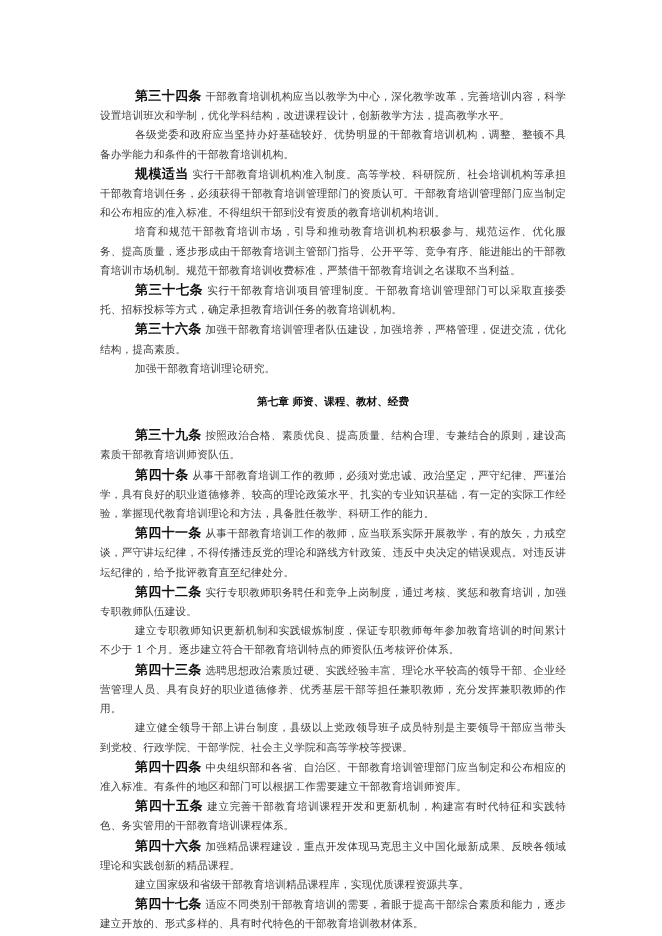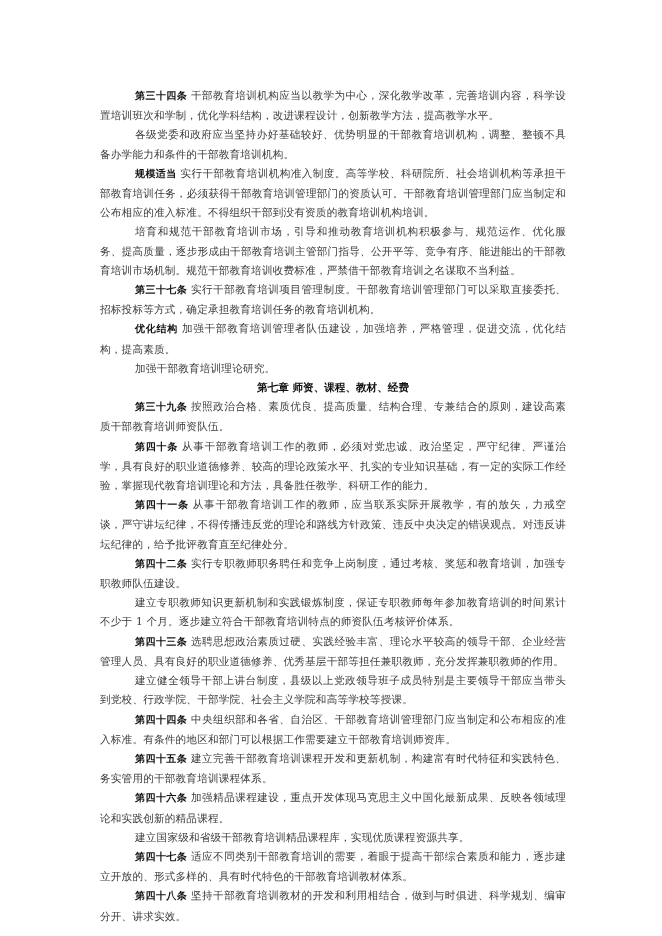--- a/index.html
+++ b/index.html
@@ -1,34 +1,34 @@
 <!DOCTYPE html>
 <html><head>
 <meta charset="utf-8">
 <style>
   html, body { margin: 0; padding: 0; background: #ffffff; }
   body { width: 662px; height: 936px; position: relative; overflow: hidden;
          font-family: "DejaVu Serif", "Liberation Serif", serif; color: #333; }
   .page { position: absolute; left: 100px; top: 86px; width: 466px; }
   .p { font-size: 10.6px; line-height: 19.2px; text-indent: 35px; margin: 0;
        text-align: justify; letter-spacing: 0.2px; color: #3a3a3a; }
-  .art { font-weight: bold; color: #111; font-family: Liberation Mono, monospace; font-size: 10px; }
+  .art { font-weight: bold; color: #111; font-family: Liberation Sans, sans-serif; font-size: 13px; }
   .chapter { font-size: 10.6px; line-height: 19.2px; text-align: center; font-weight: bold;
-             color: #111; margin: 0; font-family: "DejaVu Sans", "Liberation Sans", sans-serif; }
+             color: #111; margin: 14px; font-family: "DejaVu Sans", "Liberation Sans", sans-serif; }
 </style>
 </head>
 <body>
 
 <div class="page">
   <p class="p"><span class="art">第三十四条</span><span> 干部教育培训机构应当以教学为中心，深化教学改革，完善培训内容，科学设置培训班次和学制，优化学科结构，改进课程设计，创新教学方法，提高教学水平。</span></p>
   <p class="p"><span>各级党委和政府应当坚持办好基础较好、优势明显的干部教育培训机构，调整、整顿不具备办学能力和条件的干部教育培训机构。</span></p>
   <p class="p"><span class="art">规模适当</span><span> 实行干部教育培训机构准入制度。高等学校、科研院所、社会培训机构等承担干部教育培训任务，必须获得干部教育培训管理部门的资质认可。干部教育培训管理部门应当制定和公布相应的准入标准。不得组织干部到没有资质的教育培训机构培训。</span></p>
   <p class="p"><span>培育和规范干部教育培训市场，引导和推动教育培训机构积极参与、规范运作、优化服务、提高质量，逐步形成由干部教育培训主管部门指导、公开平等、竞争有序、能进能出的干部教育培训市场机制。规范干部教育培训收费标准，严禁借干部教育培训之名谋取不当利益。</span></p>
   <p class="p"><span class="art">第三十七条</span><span> 实行干部教育培训项目管理制度。干部教育培训管理部门可以采取直接委托、招标投标等方式，确定承担教育培训任务的教育培训机构。</span></p>
-  <p class="p"><span class="art">优化结构</span><span> 加强干部教育培训管理者队伍建设，加强培养，严格管理，促进交流，优化结构，提高素质。</span></p>
+  <p class="p"><span class="art">第三十六条</span><span> 加强干部教育培训管理者队伍建设，加强培养，严格管理，促进交流，优化结构，提高素质。</span></p>
   <p class="p"><span>加强干部教育培训理论研究。</span></p>
 
   <p class="chapter">第七章 师资、课程、教材、经费</p>
 
   <p class="p"><span class="art">第三十九条</span><span> 按照政治合格、素质优良、提高质量、结构合理、专兼结合的原则，建设高素质干部教育培训师资队伍。</span></p>
   <p class="p"><span class="art">第四十条</span><span> 从事干部教育培训工作的教师，必须对党忠诚、政治坚定，严守纪律、严谨治学，具有良好的职业道德修养、较高的理论政策水平、扎实的专业知识基础，有一定的实际工作经验，掌握现代教育培训理论和方法，具备胜任教学、科研工作的能力。</span></p>
   <p class="p"><span class="art">第四十一条</span><span> 从事干部教育培训工作的教师，应当联系实际开展教学，有的放矢，力戒空谈，严守讲坛纪律，不得传播违反党的理论和路线方针政策、违反中央决定的错误观点。对违反讲坛纪律的，给予批评教育直至纪律处分。</span></p>
   <p class="p"><span class="art">第四十二条</span><span> 实行专职教师职务聘任和竞争上岗制度，通过考核、奖惩和教育培训，加强专职教师队伍建设。</span></p>
   <p class="p"><span>建立专职教师知识更新机制和实践锻炼制度，保证专职教师每年参加教育培训的时间累计不少于 1 个月。逐步建立符合干部教育培训特点的师资队伍考核评价体系。</span></p>
   <p class="p"><span class="art">第四十三条</span><span> 选聘思想政治素质过硬、实践经验丰富、理论水平较高的领导干部、企业经营管理人员、具有良好的职业道德修养、优秀基层干部等担任兼职教师，充分发挥兼职教师的作用。</span></p>

